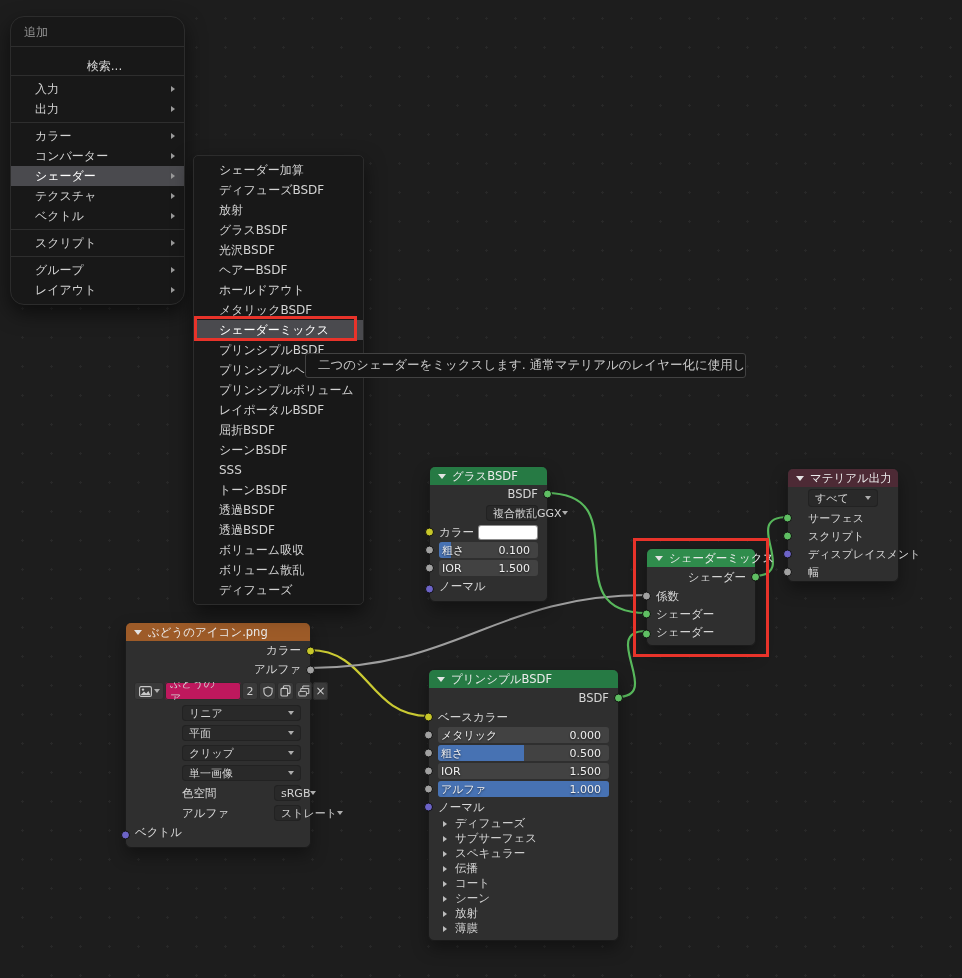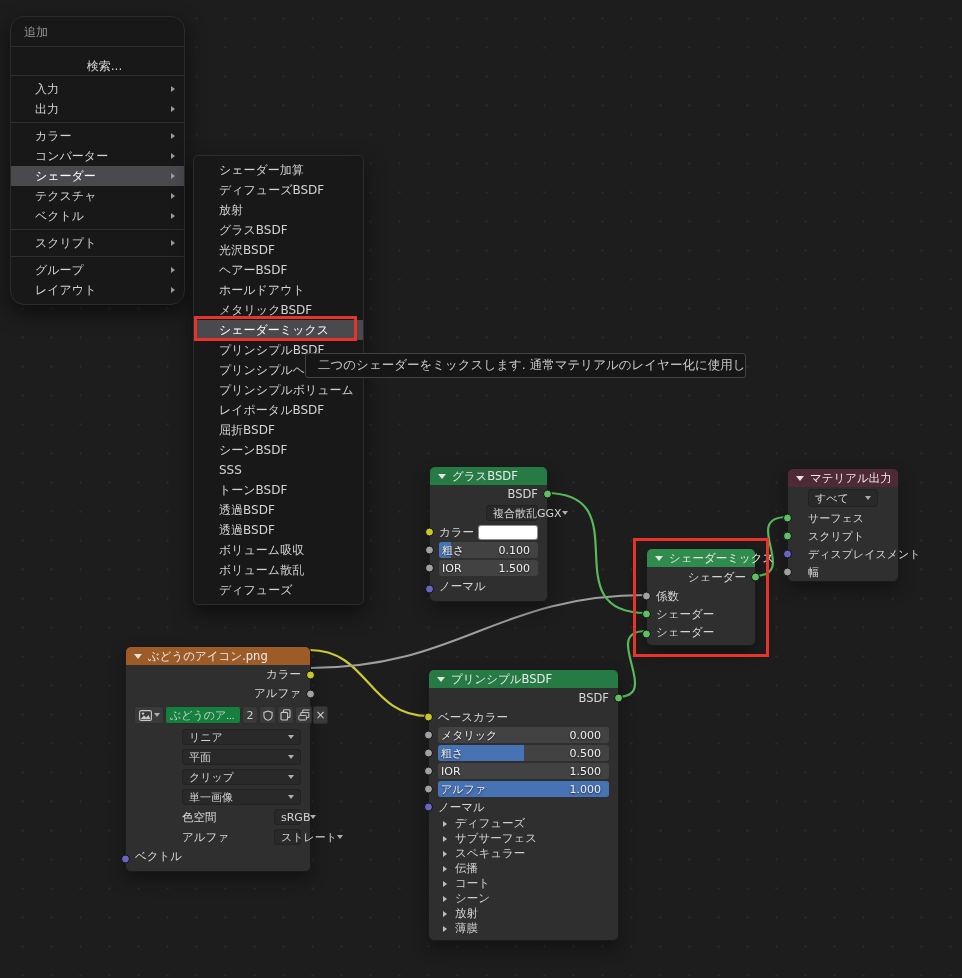--- a/index.html
+++ b/index.html
@@ -55,21 +55,21 @@
   .slider .slabel{position:relative;padding-left:3px;text-shadow:0 1px 2px rgba(0,0,0,.7);}
   .slider .sval{position:relative;margin-left:auto;padding-right:8px;text-shadow:0 1px 2px rgba(0,0,0,.7);} .fillw-12{width:12%;} .fillw-50{width:50%;} .fillw-100{width:100%;}
   .swatch{width:58px;height:13px;background:#ffffff;border-radius:3px;border:1px solid rgba(0,0,0,.45);margin-left:auto;}
   .sec-row{height:15px;display:flex;align-items:center;gap:8px;padding:0 9px 0 14px;font-size:11.5px;color:#d2d2d2;}
   .sec-chev{width:0;height:0;border-top:3.5px solid transparent;border-bottom:3.5px solid transparent;border-left:4.5px solid #bdbdbd;flex:none;}
 
   
   .id-row{height:24px;display:flex;align-items:center;gap:1px;padding:0 8px;}
   .idbtn{height:18px;background:#3a3a3a;border-radius:3px;display:flex;align-items:center;justify-content:center;color:#cfcfcf;font-size:11px;flex:none;box-shadow:inset 0 0 0 1px #2c2c2c;}
   .id-browse{width:30px;gap:2px;}
-  .id-name{width:66px;background:#15803d;justify-content:flex-start;padding:0 5px;overflow:hidden;font-family:Liberation Serif, serif;}
+  .id-name{width:66px;background:#be185d;justify-content:flex-start;padding:0 5px;overflow:hidden;}
   .id-count{width:16px;}
   .id-ico{width:17px;}
   .id-x{width:15px;font-size:12px;}
 
   
   .menu{
     position:absolute;z-index:5;background:#181818;border:1px solid #2c2c2c;border-radius:5px;
     box-shadow:0 8px 20px rgba(0,0,0,.55);padding:4px 0;font-size:12px;color:#d4d4d4;
   }
   .add-menu{left:10px;top:16px;width:173px;border-radius:14px;}
@@ -93,21 +93,21 @@
   
   .redbox{position:absolute;border:3px solid #e8332a;z-index:8;box-sizing:border-box;pointer-events:none;}
   .redbox-menu{left:194px;top:316px;width:163px;height:25px;}
   .redbox-node{left:633px;top:538px;width:136px;height:119px;}
 
   
   .node-glass{left:429px;top:466px;width:117px;}
   .node-matout{left:787px;top:468px;width:110px;}
   .node-matout .row{font-size:11px;padding:0 20px;}
   .node-mix{left:646px;top:548px;width:108px;}
-  .node-image{left:125px;top:646px;width:184px;}
+  .node-image{left:125px;top:622px;width:184px;}
   .node-principled{left:428px;top:669px;width:189px;}
   .row.h19{height:19px;} .row.h20{height:20px;margin-left:47px;} .row.h22{height:22px;}
   .padb4{padding-bottom:4px;} .padb6{padding-bottom:6px;}
   .lblrow-label{width:92px;flex:none;}
 </style>
 </head>
 <body>
 
 <div class="grid"></div>
 

